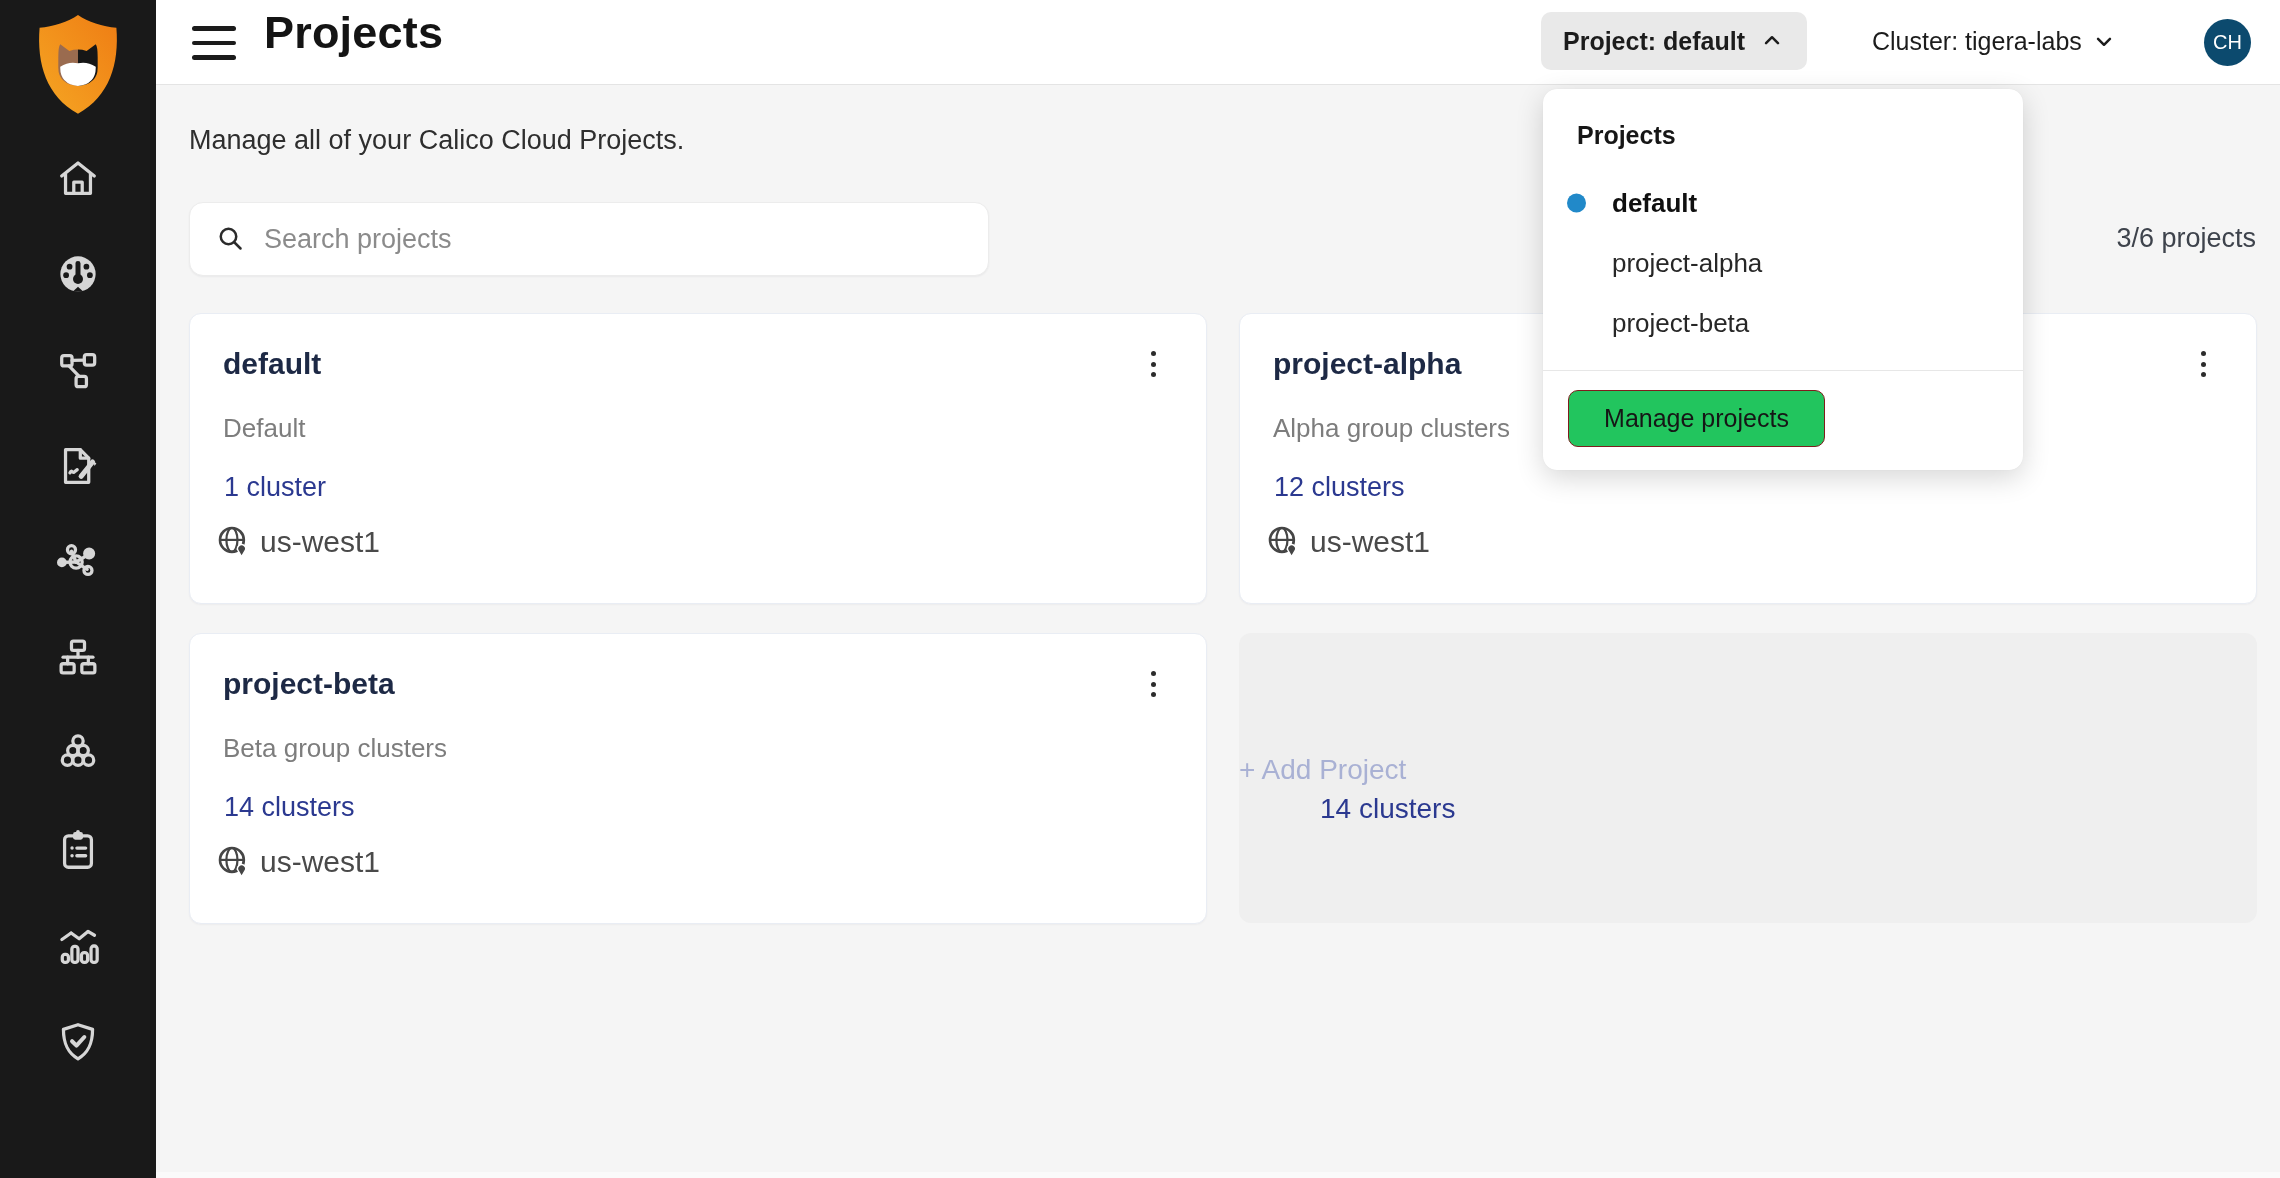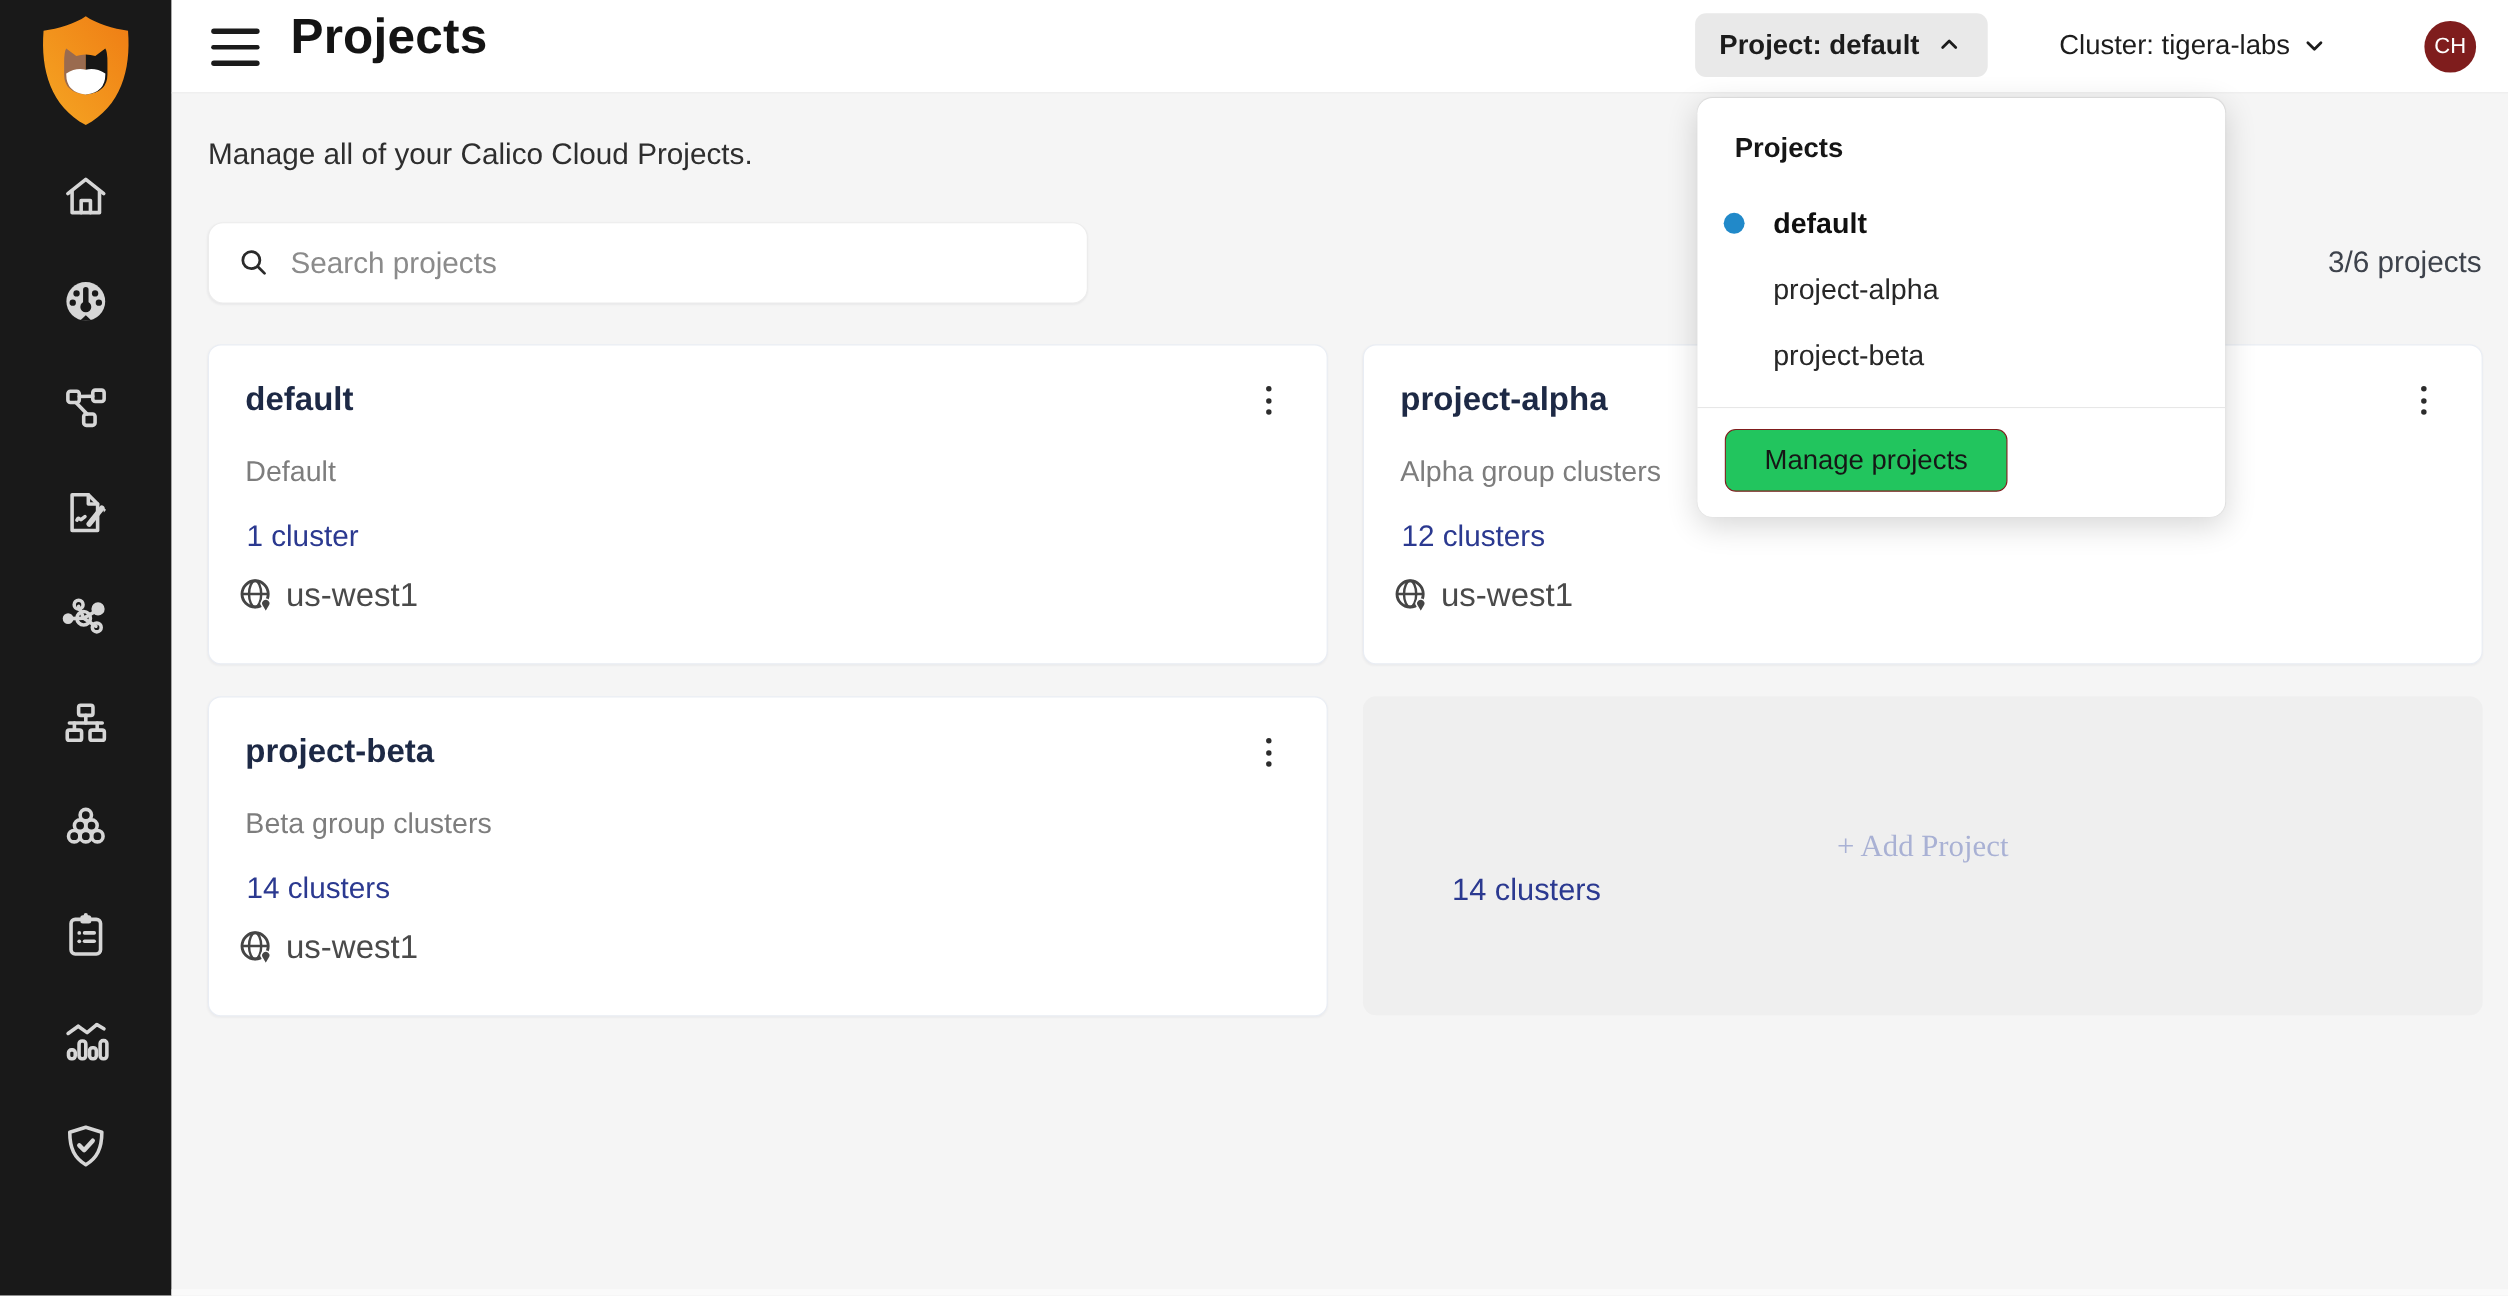--- a/index.html
+++ b/index.html
@@ -20,21 +20,21 @@
   .hamburger { position:absolute; left:36px; top:26px; width:44px; height:34px; background:none; border:none; cursor:pointer; padding:0; }
   .hamburger span { display:block; width:44px; height:4.5px; border-radius:3px; background:#1b1b1b; margin-bottom:10px; }
   .hamburger span:last-child { margin-bottom:0; }
   .page-title { position:absolute; left:108px; top:7px; font-size:45px; font-weight:700; color:#141414; letter-spacing:.2px; }
   .project-btn { position:absolute; left:1385px; top:12px; width:266px; height:58px; background:#e9e9e9; border:none;
                  border-radius:10px; display:flex; align-items:center; justify-content:space-between; padding:0 22px;
                  font-family:inherit; font-size:25px; color:#1c1c1c; cursor:pointer;font-weight:bold; }
   .cluster-btn { position:absolute; left:1716px; top:12px; height:58px; background:none; border:none; display:flex;
                  align-items:center; gap:9px; font-family:inherit; font-size:25px; color:#1c1c1c; cursor:pointer; }
   .chev { width:26px; height:26px; }
-  .avatar { position:absolute; left:2048px; top:19px; width:47px; height:47px; border-radius:50%; background:#7f1d1d;
+  .avatar { position:absolute; left:2048px; top:19px; width:47px; height:47px; border-radius:50%; background:#0c4a6e;
             color:#fff; font-size:20px; display:flex; align-items:center; justify-content:center; cursor:pointer; border:none; font-family:inherit; }
 
   
   .content { position:absolute; left:156px; top:85px; right:0; bottom:0; background:#f5f5f5; }
   .subtitle { position:absolute; left:33px; top:40px; font-size:27px; color:#2e2e2e; }
   .search-box { position:absolute; left:33px; top:117px; width:800px; height:74px; background:#fff; border:1px solid #ececec;
                 border-radius:14px; box-shadow:0 1px 2px rgba(16,24,40,.05); display:flex; align-items:center; padding:0 10px 0 26px; }
   .search-box svg { width:30px; height:30px; flex:0 0 auto; }
   .search-box input { flex:1; border:none; outline:none; background:transparent; font-family:inherit; font-size:27px;
                       color:#2b2b2b; padding-left:18px; }
@@ -46,22 +46,22 @@
   .card-title { position:absolute; left:33px; top:33px; font-size:30px; font-weight:700; color:#1d2945; }
   .card-desc { position:absolute; left:33px; top:99px; font-size:26px; color:#7d7d7d; }
   .card-link { position:absolute; left:34px; top:158px; font-size:27px; font-weight:500; color:#2b3990; text-decoration:none; cursor:pointer; }
   .card-region { position:absolute; left:26px; top:210px; display:flex; align-items:center; gap:8px; font-size:30px; color:#4a4a4a; }
   .card-region svg { width:36px; height:36px; }
   .kebab { position:absolute; right:36px; top:28px; width:34px; height:44px; border:none; background:none; cursor:pointer;
            display:flex; flex-direction:column; align-items:center; justify-content:center; gap:5.5px; }
   .kebab i { width:5px; height:5px; border-radius:50%; background:#2c2c2c; }
 
   .ghost { position:absolute; left:1083px; top:548px; width:1018px; height:290px; background:#efefef; border-radius:12px; cursor:pointer; }
-  .ghost-add { position:absolute; left:0; right:0; top:121px; text-align:center; font-size:28px; color:#a9b1d4; background:none; border:none;
-               width:100%; font-family:Liberation Serif, serif; cursor:pointer; }
+  .ghost-add { position:absolute; left:0; right:0; top:121px; text-align:left; font-size:28px; color:#a9b1d4; background:none; border:none;
+               width:100%; font-family:Liberation Sans, sans-serif; cursor:pointer; }
   .ghost-link { position:absolute; left:81px; top:160px; font-size:28px; font-weight:500; color:#2b3990; text-decoration:none; cursor:pointer; }
 
   .scroll-strip { position:absolute; left:0; right:0; bottom:0; height:6px; background:#fafafa; }
 
   
   .dropdown { position:absolute; left:1543px; top:89px; width:480px; height:381px; background:#fff; border-radius:14px;
               box-shadow:0 8px 28px rgba(0,0,0,.16), 0 0 1px rgba(0,0,0,.08); z-index:20; }
   .dd-heading { position:absolute; left:34px; top:32px; font-size:25px; font-weight:700; color:#161616; }
   .dd-list { position:absolute; left:0; top:84px; width:100%; }
   .dd-item { position:relative; height:60px; display:flex; align-items:center; padding-left:69px; font-size:26px; color:#272727; cursor:pointer; }

